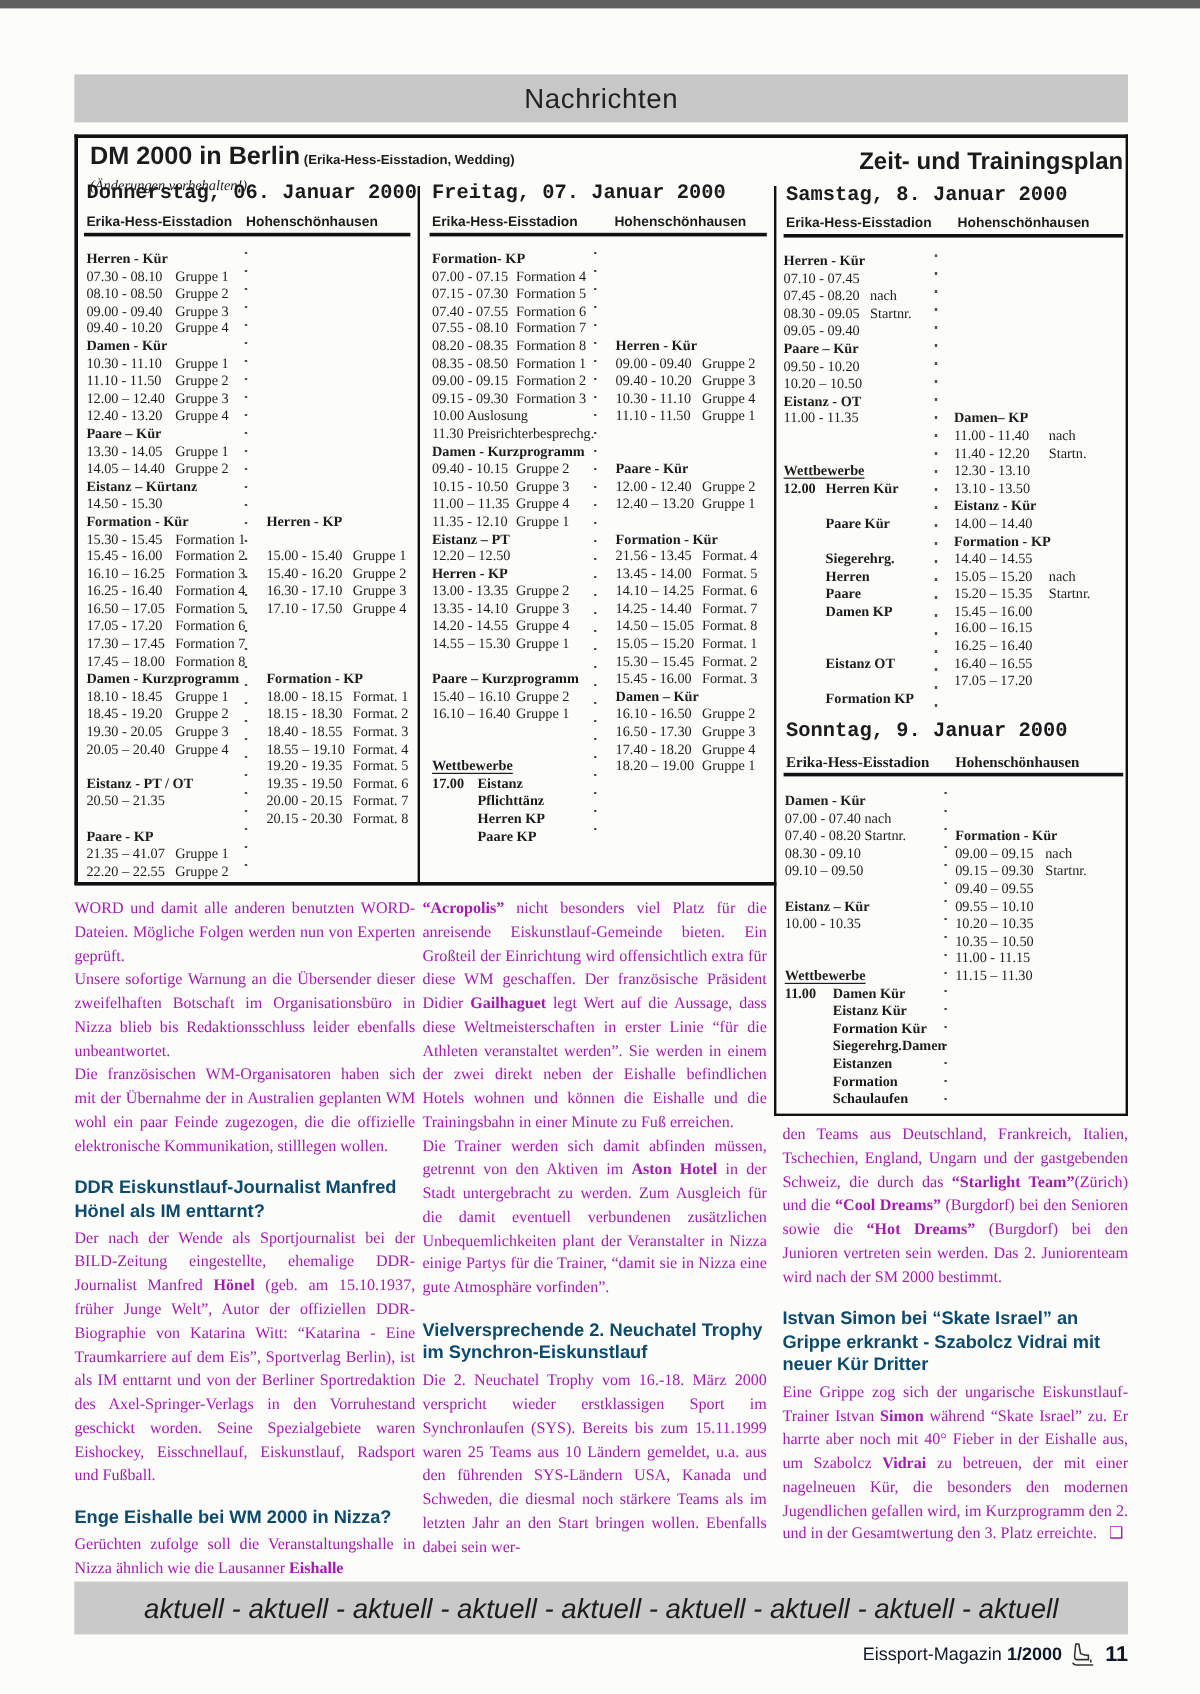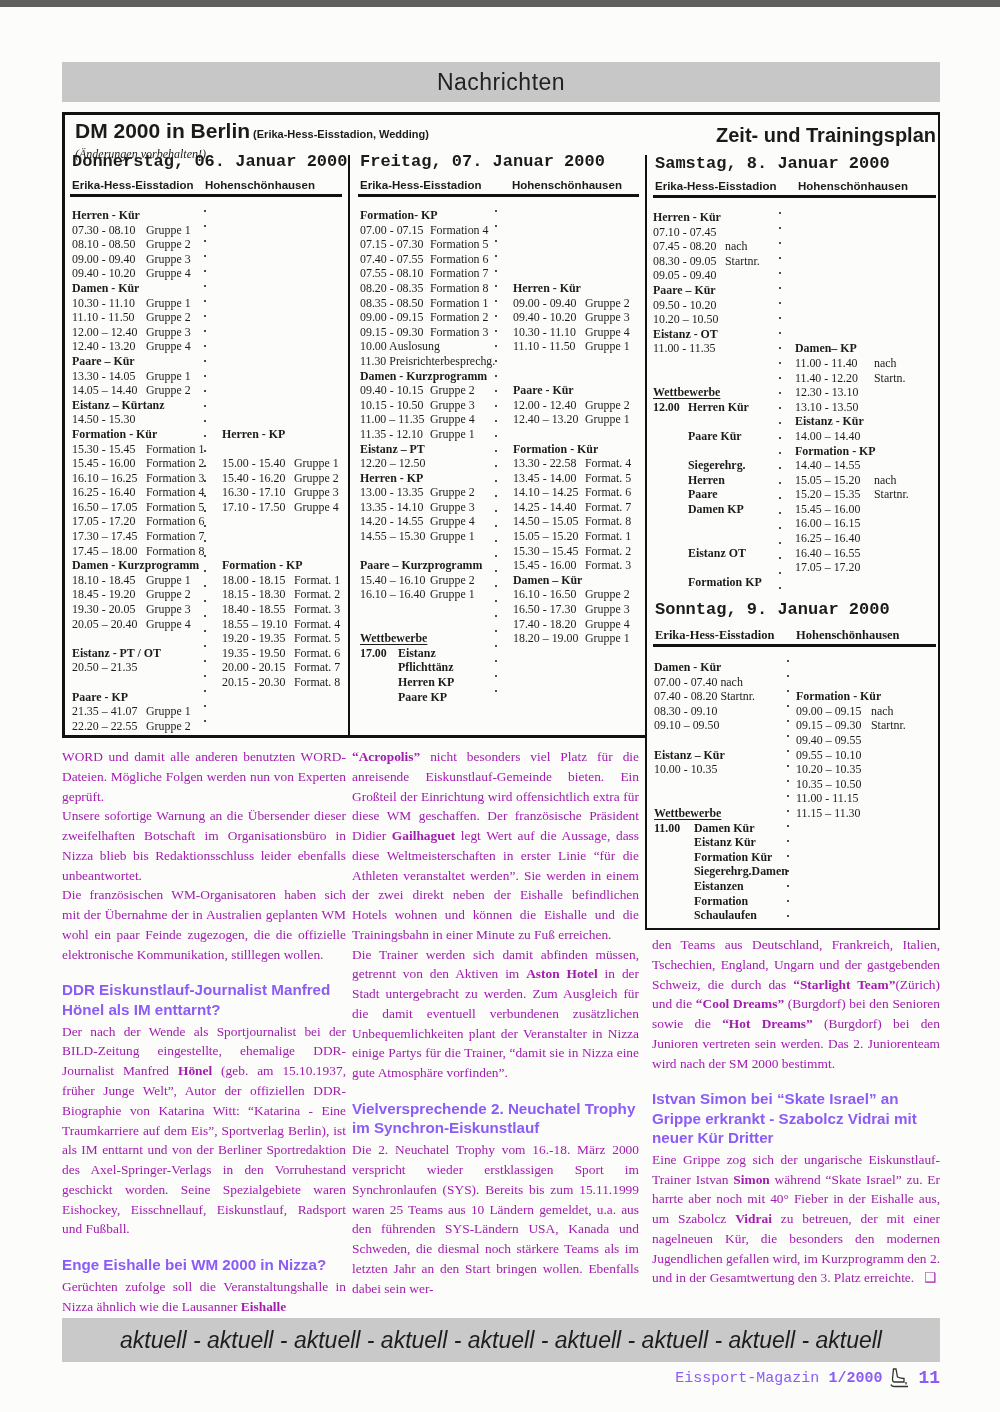--- a/index.html
+++ b/index.html
@@ -26,28 +26,28 @@
        font-size:11.9px;line-height:var(--rh);color:#1c1c1c;}
   .row.h .t,.row.hu .t{font-weight:700;}
   .row.hu .t{text-decoration:underline;text-underline-offset:2px;}
   .row .l{position:absolute;left:var(--labx);top:0;}
   .row.be .t{font-weight:700;}
   .row.be .l,.row.bi .l{left:var(--bilabx);font-weight:700;}
   .dots{width:2px;background:repeating-linear-gradient(to bottom,#4d4d4d 0 2px,transparent 2px 15px);}
   
   .artcol p{margin:0;font-size:13.4px;line-height:1.475;text-align:justify;color:#a21caf;}
   .artcol h3{margin:16px 0 3px;font-family:"Liberation Sans",sans-serif;font-weight:700;
-             font-size:15.2px;line-height:1.26;color:#8b5cf6;}
+             font-size:15.2px;line-height:1.26;color:#0c4a6e;}
   .artcol h3:first-child{margin-top:0;}
   
   .ticker{left:62px;top:1318px;width:878px;height:44px;background:#c9c9c9;
           display:flex;align-items:center;justify-content:center;
           font-family:"Liberation Sans",sans-serif;font-style:italic;font-size:23px;color:#1d1d1d;white-space:nowrap;}
   .pageline{left:62px;top:1368px;width:878px;display:flex;align-items:center;justify-content:flex-end;gap:7px;
-            font-family:Liberation Mono, monospace;font-size:15px;color:#8b5cf6;}
+            font-family:Liberation Sans, sans-serif;font-size:15px;color:#0f172a;}
   .pageline .issue{font-weight:700;}
   .pagenum{font-weight:700;font-size:18px;}
 </style>
 </head>
 <body>
 
 <div class="page">
 
   <div class="abs scan-top"></div>
 
@@ -219,21 +219,21 @@
       <div class="row e"><span class="t">09.40 - 10.20</span><span class="l">Gruppe 3</span></div>
       <div class="row e"><span class="t">10.30 - 11.10</span><span class="l">Gruppe 4</span></div>
       <div class="row e"><span class="t">11.10 - 11.50</span><span class="l">Gruppe 1</span></div>
       <div class="row sp"></div>
       <div class="row sp"></div>
       <div class="row h"><span class="t">Paare - Kür</span></div>
       <div class="row e"><span class="t">12.00 - 12.40</span><span class="l">Gruppe 2</span></div>
       <div class="row e"><span class="t">12.40 – 13.20</span><span class="l">Gruppe 1</span></div>
       <div class="row sp"></div>
       <div class="row h"><span class="t">Formation - Kür</span></div>
-      <div class="row e"><span class="t">13.30 - 22.58</span><span class="l">Format. 4</span></div>
+      <div class="row e"><span class="t">21.56 - 13.45</span><span class="l">Format. 4</span></div>
       <div class="row e"><span class="t">13.45 - 14.00</span><span class="l">Format. 5</span></div>
       <div class="row e"><span class="t">14.10 – 14.25</span><span class="l">Format. 6</span></div>
       <div class="row e"><span class="t">14.25 - 14.40</span><span class="l">Format. 7</span></div>
       <div class="row e"><span class="t">14.50 – 15.05</span><span class="l">Format. 8</span></div>
       <div class="row e"><span class="t">15.05 – 15.20</span><span class="l">Format. 1</span></div>
       <div class="row e"><span class="t">15.30 – 15.45</span><span class="l">Format. 2</span></div>
       <div class="row e"><span class="t">15.45 - 16.00</span><span class="l">Format. 3</span></div>
       <div class="row h"><span class="t">Damen – Kür</span></div>
       <div class="row e"><span class="t">16.10 - 16.50</span><span class="l">Gruppe 2</span></div>
       <div class="row e"><span class="t">16.50 - 17.30</span><span class="l">Gruppe 3</span></div>

